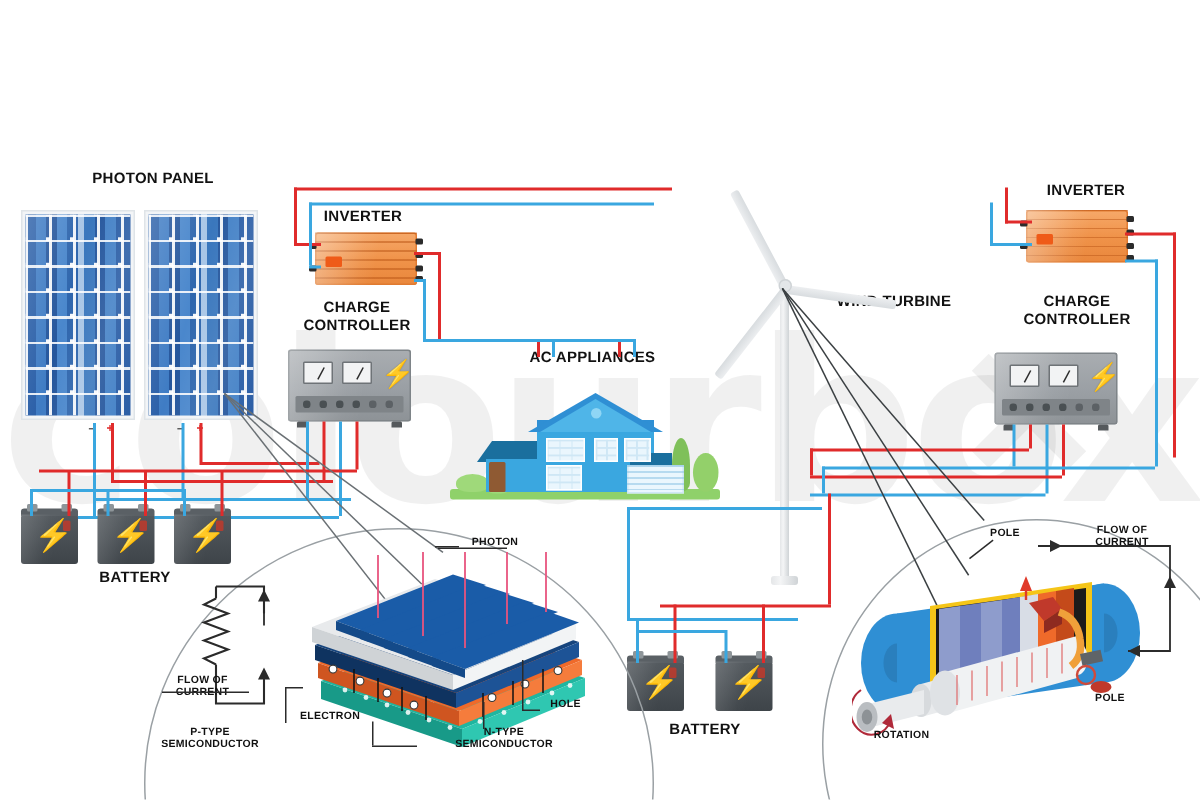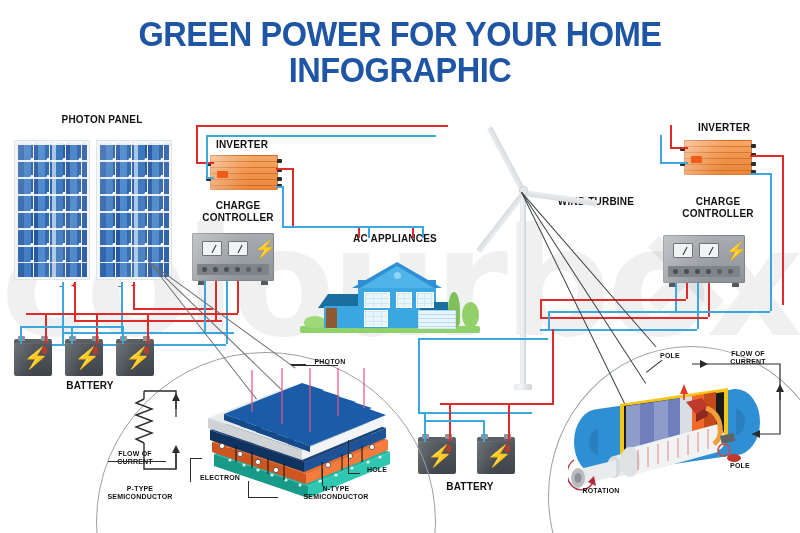--- a/index.html
+++ b/index.html
@@ -172,24 +172,20 @@
   .lead-v{ position:absolute; background:#2b2b2b; width:1px; }
 </style>
 </head>
 <body>
 
 <div id="stage">
 
   <div class="watermark">colourbox</div>
   <div class="wm-x"></div>
 
-  <div class="title-wrap">
-    <span class="title-line title-l1">GREEN POWER FOR YOUR HOME</span>
-    <span class="title-line title-l2">INFOGRAPHIC</span>
-  </div>
 
   <div class="lbl" style="left:52px; top:114px; width:100px; font-size:10px;">PHOTON PANEL</div>
 
   <div class="panel" style="left:14px; top:140px; width:76px; height:140px;">
     <div class="panel-inner">
         <div class="panel-grid"></div>
         <div class="panel-dots"></div>
         <div class="panel-gloss"></div>
       </div>
   </div>

